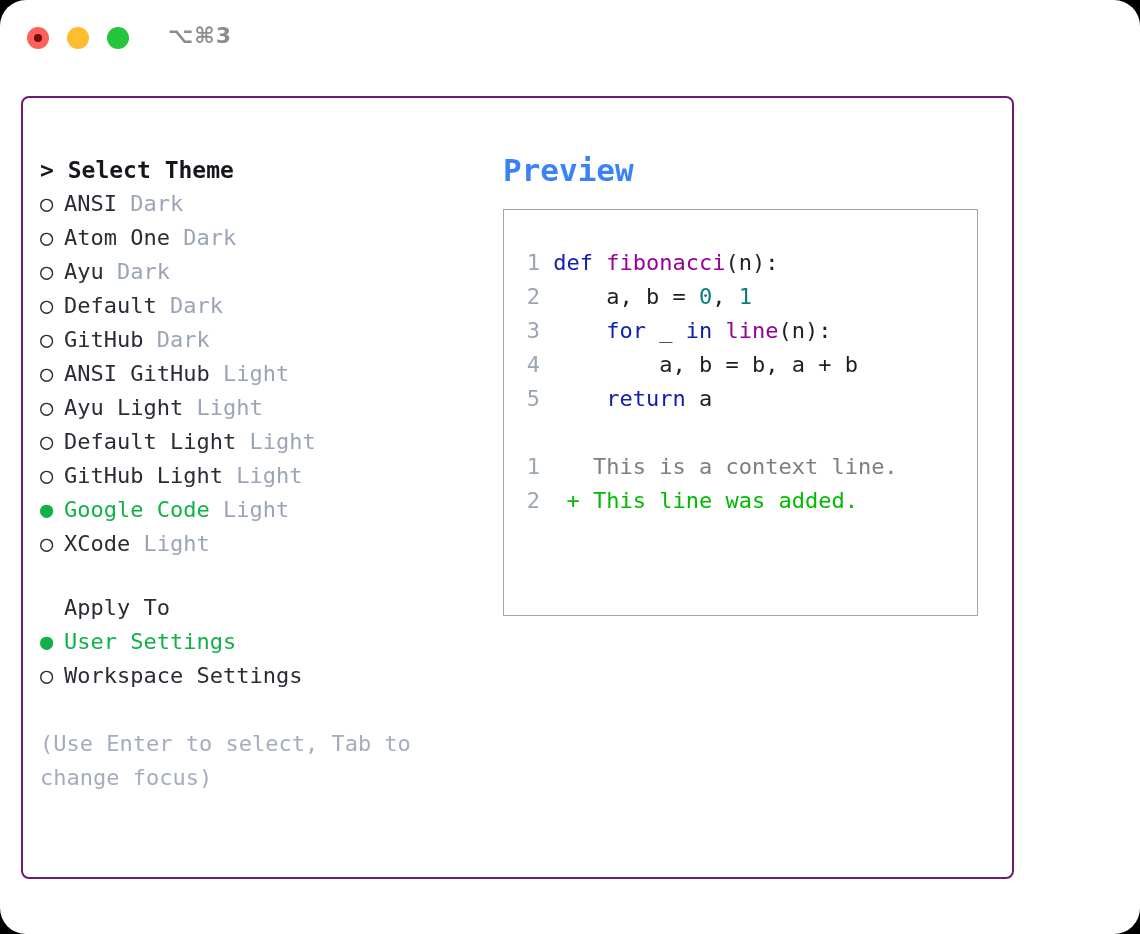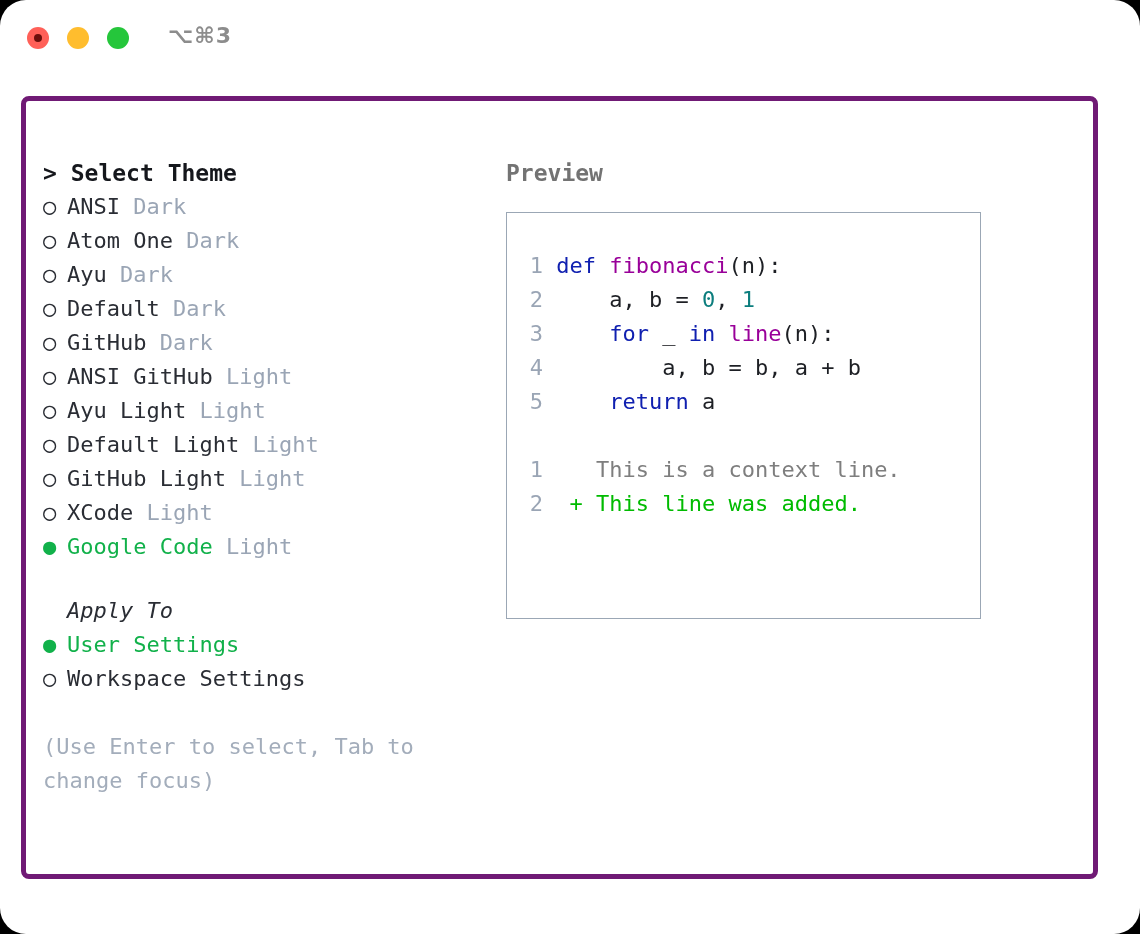--- a/index.html
+++ b/index.html
@@ -58,23 +58,23 @@
     letter-spacing: 1px;
     color: #8c8c8c;
     white-space: pre;
   }
 
   
   #panel {
     position: absolute;
     left: 21px;
     top: 96px;
-    width: 1077px;
+    width: 993px;
     height: 783px;
-    border: 5px solid #701a75;
+    border: 2px solid #701a75;
     border-radius: 8px;
     background: #ffffff;
     box-sizing: border-box;
   }
 
   
   #left-col {
     position: absolute;
     left: 17px;
     top: 55px;
@@ -105,41 +105,40 @@
   }
   .gap-sm { height: 30px; }
   .gap-md { height: 34px; }
   .section-label {
     font-size: 22px;
     color: #2a2d34;
     padding-left: 24px;
     height: 34px;
     line-height: 34px;
     white-space: pre;
-    font-style: italic;
   }
   #hint {
     font-size: 22px;
     line-height: 34px;
     color: #a3adbb;
     width: 410px;
     white-space: pre-wrap;
   }
 
   
   #right-col {
     position: absolute;
     left: 480px;
     top: 55px;
     width: 490px;
   }
   #preview-title {
-    font-size: 23px;
+    font-size: 31px;
     font-weight: 700;
-    color: #737373;
+    color: #3b82f6;
     height: 34px;
     line-height: 34px;
     white-space: pre;
   }
   #preview-box {
     margin-top: 22px;
     width: 475px;
     height: 407px;
     border: 1px solid #9ba7b5;
     box-sizing: border-box;
@@ -194,22 +193,22 @@
       <div id="theme-rows">
           <div class="row"><span class="bullet">○</span><span class="theme-name">ANSI</span><span class="tag"> Dark</span></div>
           <div class="row"><span class="bullet">○</span><span class="theme-name">Atom One</span><span class="tag"> Dark</span></div>
           <div class="row"><span class="bullet">○</span><span class="theme-name">Ayu</span><span class="tag"> Dark</span></div>
           <div class="row"><span class="bullet">○</span><span class="theme-name">Default</span><span class="tag"> Dark</span></div>
           <div class="row"><span class="bullet">○</span><span class="theme-name">GitHub</span><span class="tag"> Dark</span></div>
           <div class="row"><span class="bullet">○</span><span class="theme-name">ANSI GitHub</span><span class="tag"> Light</span></div>
           <div class="row"><span class="bullet">○</span><span class="theme-name">Ayu Light</span><span class="tag"> Light</span></div>
           <div class="row"><span class="bullet">○</span><span class="theme-name">Default Light</span><span class="tag"> Light</span></div>
           <div class="row"><span class="bullet">○</span><span class="theme-name">GitHub Light</span><span class="tag"> Light</span></div>
+          <div class="row"><span class="bullet sel">●</span><span class="theme-name sel">Google Code</span><span class="tag"> Light</span></div>
           <div class="row"><span class="bullet">○</span><span class="theme-name">XCode</span><span class="tag"> Light</span></div>
-          <div class="row"><span class="bullet sel">●</span><span class="theme-name sel">Google Code</span><span class="tag"> Light</span></div>
         </div>
 
       <div class="gap-sm"></div>
 
       <div class="section-label">Apply To</div>
 
       <div id="apply-rows">
           <div class="row"><span class="bullet sel">●</span><span class="theme-name sel">User Settings</span></div>
           <div class="row"><span class="bullet">○</span><span class="theme-name">Workspace Settings</span></div>
         </div>

